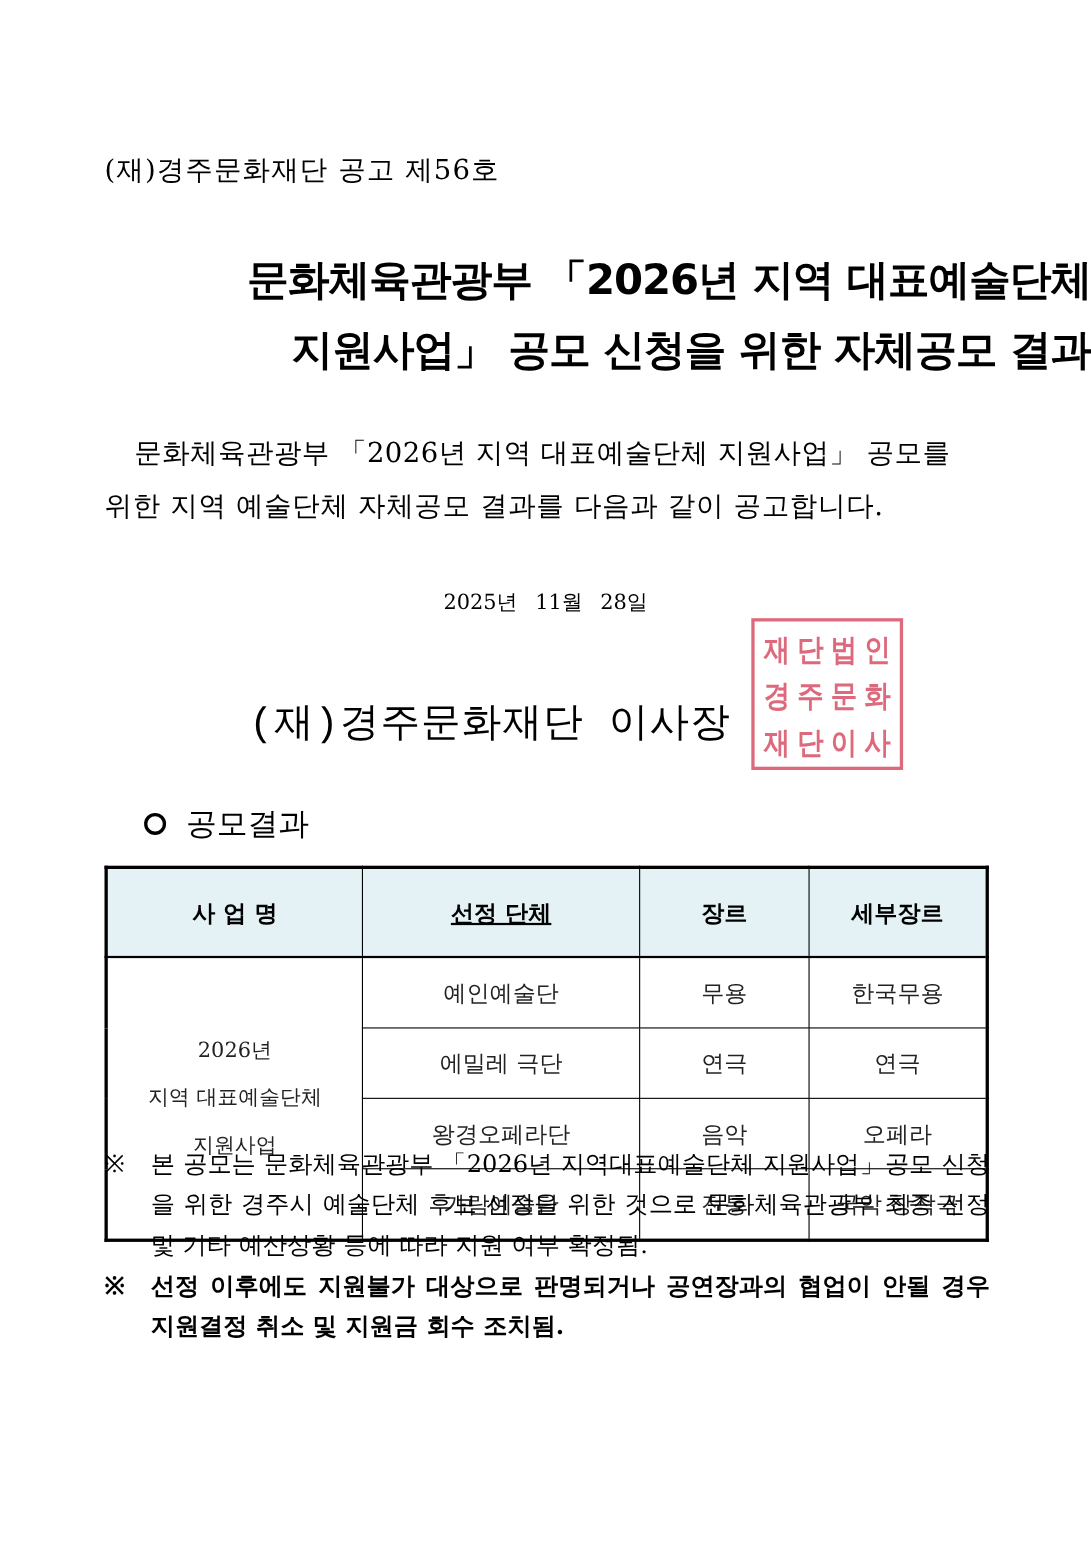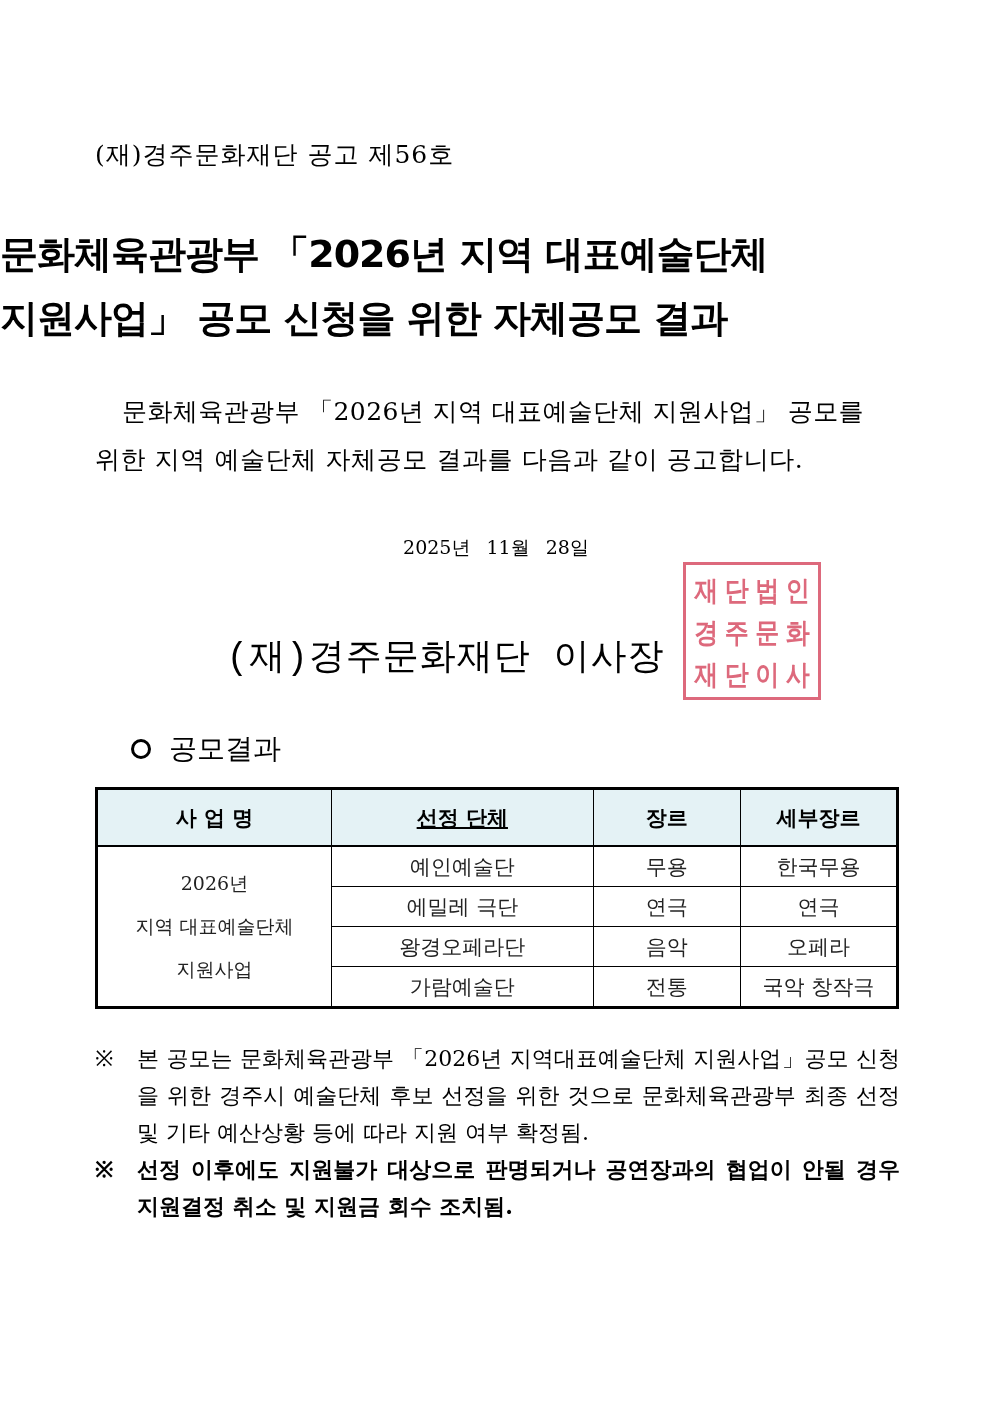--- a/index.html
+++ b/index.html
@@ -21,21 +21,21 @@
       top: 138px;
       font-size: 25px;
       letter-spacing: 1px;
       font-family: "DejaVu Serif", serif;
     }
     .title {
       position: absolute;
       left: 0;
       width: 992px;
       top: 222px;
-      text-align: left;
+      text-align: right;
       font-family: "DejaVu Sans", sans-serif;
       font-weight: bold;
       font-size: 38px;
       line-height: 64px;
       letter-spacing: -1px;
     }
     .intro {
       position: absolute;
       left: 95px;
       top: 388px;
@@ -116,21 +116,21 @@
       width: 804px;
       border-collapse: collapse;
       border: 3px solid #000;
       font-family: "DejaVu Sans", sans-serif;
       font-size: 21px;
     }
     table.result th, table.result td {
       border: 1px solid #000;
       text-align: center;
       vertical-align: middle;
-      padding: 0;
+      padding: 12px;
     }
     table.result thead th {
       background: #e4f2f5;
       height: 55px;
       font-weight: bold;
       font-size: 21px;
     }
     table.result thead tr { border-bottom: 2px solid #000; }
     table.result td {
       height: 39px;

